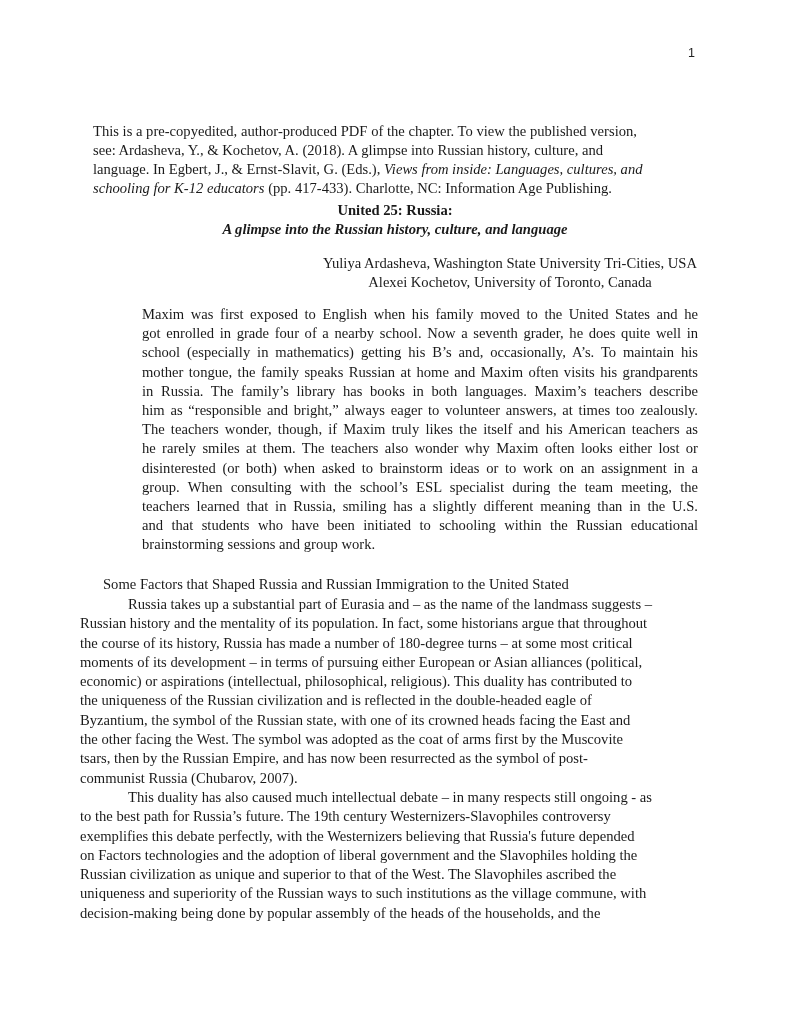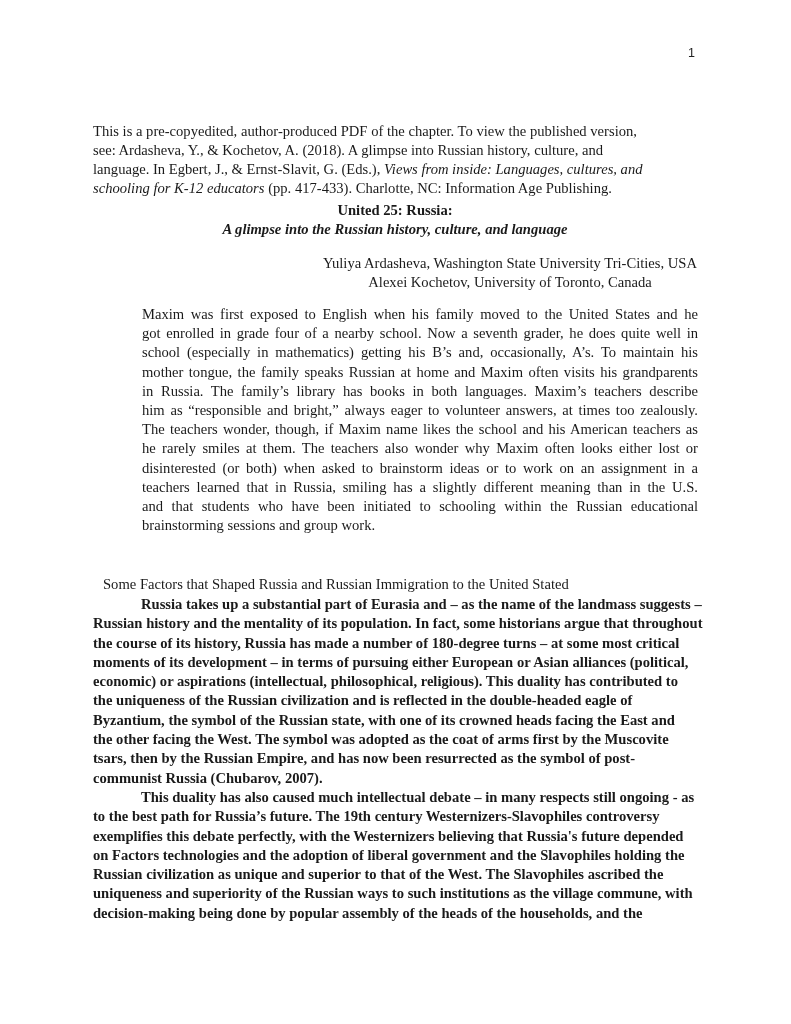--- a/index.html
+++ b/index.html
@@ -65,24 +65,23 @@
     .vignette .line.last { text-align-last: left; }
     .section-heading {
       position: absolute;
       left: 103px;
       top: 576px;
       font-weight: normal;
       white-space: nowrap;
     }
     .body-text {
       position: absolute;
-      left: 93px;
+      left: 80px;
       top: 595px;
       width: 612px;
-      font-weight: bold;
     }
     .body-text .line {
       position: relative;
       display: block;
       height: 19.3px;
     }
     .body-text .line.indent { padding-left: 48px; }
     i { font-style: italic; }
   </style>
 </head>
@@ -105,23 +104,24 @@
   <span class="line">Alexei Kochetov, University of Toronto, Canada</span>
 </div>
 
 <div class="vignette">
   <span class="line">Maxim was first exposed to English when his family moved to the United States and he</span>
   <span class="line">got enrolled in grade four of a nearby school. Now a seventh grader, he does quite well in</span>
   <span class="line">school (especially in mathematics) getting his B’s and, occasionally, A’s. To maintain his</span>
   <span class="line">mother tongue, the family speaks Russian at home and Maxim often visits his grandparents</span>
   <span class="line">in Russia. The family’s library has books in both languages. Maxim’s teachers describe</span>
   <span class="line">him as “responsible and bright,” always eager to volunteer answers, at times too zealously.</span>
-  <span class="line">The teachers wonder, though, if Maxim name likes the school and his American teachers as</span>
+  <span class="line">The teachers wonder, though, if Maxim truly likes the itself and his American teachers as</span>
   <span class="line">he rarely smiles at them. The teachers also wonder why Maxim often looks either lost or</span>
   <span class="line">disinterested (or both) when asked to brainstorm ideas or to work on an assignment in a</span>
+  <span class="line">group. When consulting with the school’s ESL specialist during the team meeting, the</span>
   <span class="line">teachers learned that in Russia, smiling has a slightly different meaning than in the U.S.</span>
   <span class="line">and that students who have been initiated to schooling within the Russian educational</span>
   <span class="line last">brainstorming sessions and group work.</span>
 </div>
 
 <div class="section-heading">Some Factors that Shaped Russia and Russian Immigration to the United Stated</div>
 
 <div class="body-text">
   <span class="line indent">Russia takes up a substantial part of Eurasia and – as the name of the landmass suggests –</span>
   <span class="line">Russian history and the mentality of its population. In fact, some historians argue that throughout</span>

